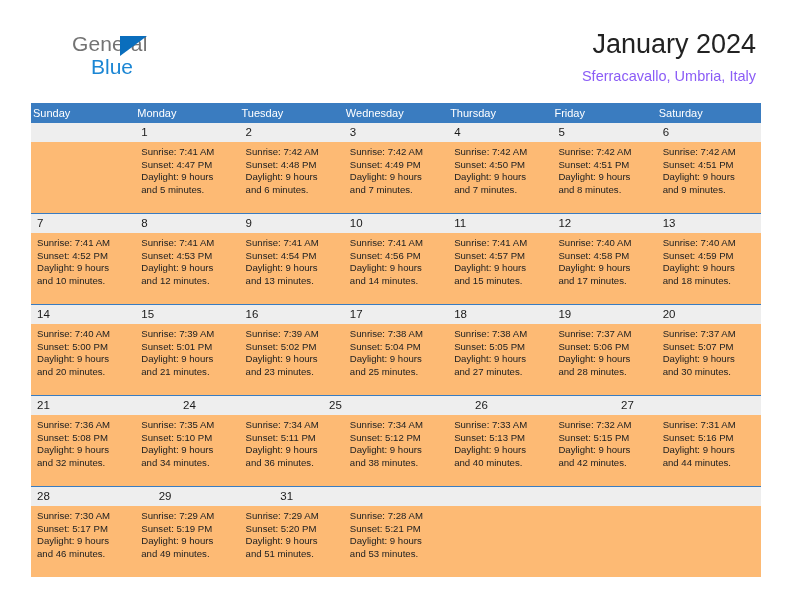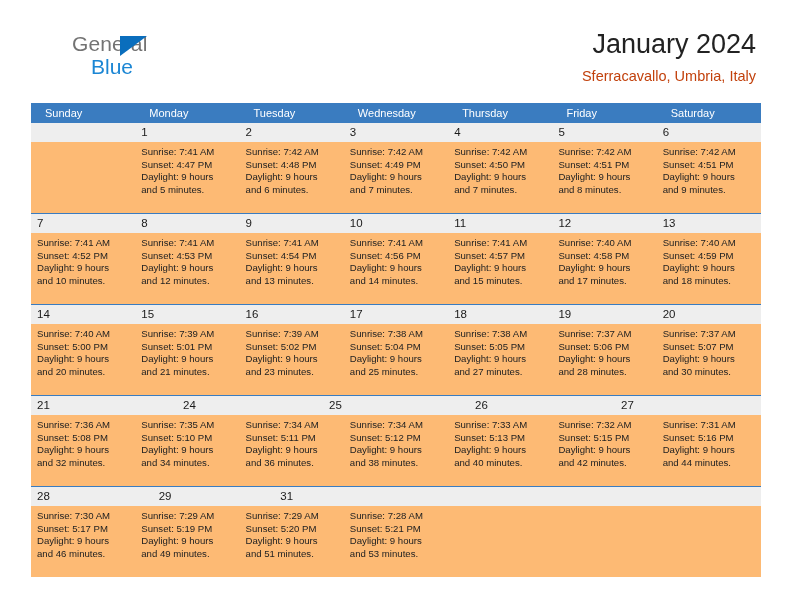--- a/index.html
+++ b/index.html
@@ -72,21 +72,21 @@
     margin-left: 20px;
   }
   .cal-title {
     font-size: 27px;
     color: #222222;
     line-height: 32px;
     white-space: nowrap;
   }
   .cal-subtitle {
     font-size: 14.5px;
-    color: #c2410c;
+    color: #8b5cf6;
     line-height: 20px;
     margin-top: 6px;
     white-space: nowrap;
     text-align: center;
   }
 
   
   .calendar {
     position: absolute;
     left: 31px;
@@ -97,21 +97,21 @@
     display: flex;
     width: 100%;
     background: #3a7cc0;
     height: 20px;
   }
   .dow-cell {
     flex: 1 1 0;
     color: #ffffff;
     font-size: 11px;
     line-height: 20px;
-    padding-left: 14px;
+    padding-left: 2px;
     box-sizing: border-box;
     overflow: hidden;
     white-space: nowrap;
   }
   .week-row {
     width: 100%;
     border-top: 1px solid #3a7cc0;
   }
   .week-row:first-of-type {
     border-top: none;

